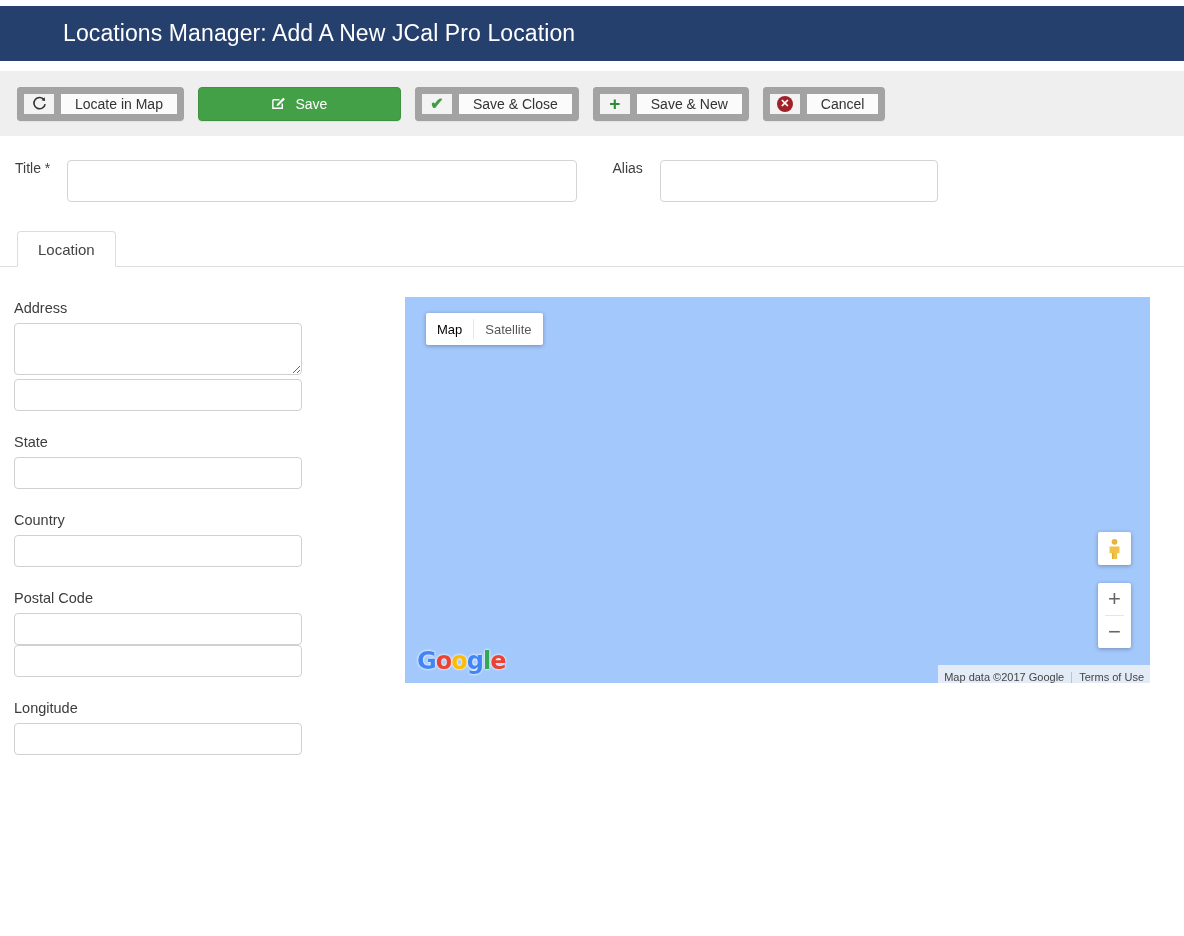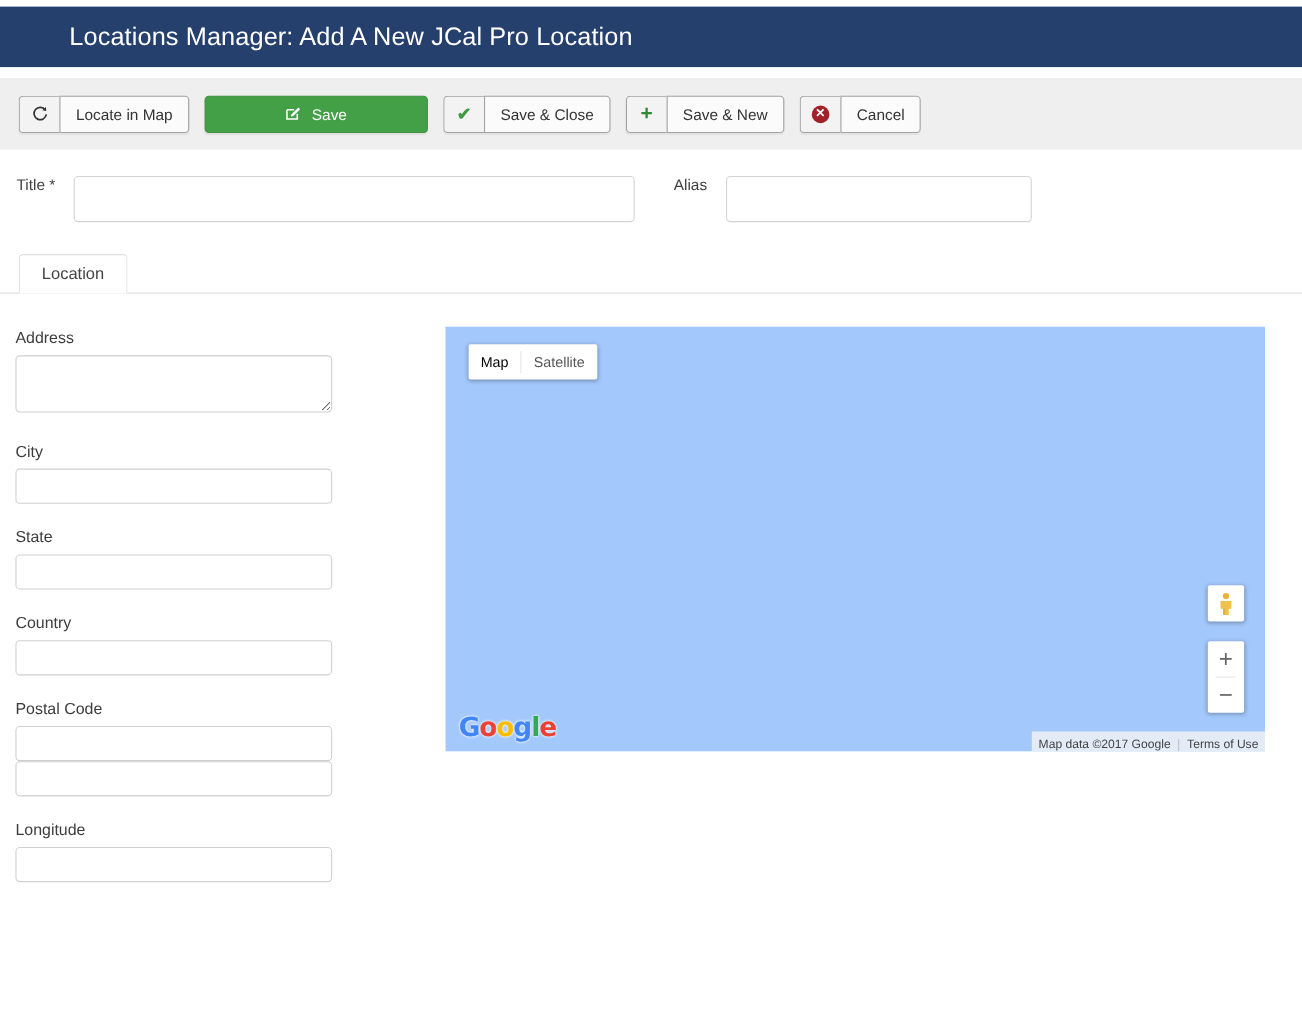--- a/index.html
+++ b/index.html
@@ -44,21 +44,21 @@
     height: 34px;
     margin-right: 14px;
     border-radius: 4px;
     box-shadow: 0 1px 1px rgba(0,0,0,0.05);
   }
   .btn-icon, .btn-label {
     display: flex;
     align-items: center;
     justify-content: center;
     background: #fbfbfb;
-    border: 1px solid #a3a3a3;
+    border: 7px solid #a3a3a3;
     font-size: 14px;
     color: #333333;
   }
   .btn-icon {
     width: 37px;
     border-right: none;
     border-radius: 4px 0 0 4px;
     background: #f3f3f3;
   }
   .btn-label {
@@ -329,21 +329,20 @@
   <div class="tab-active">
     <span>Location</span>
   </div>
 </div>
 
 <div class="form-col">
 
   <div class="f-label first">Address</div>
   <textarea class="f-textarea" style=""></textarea>
 
-  <div class="f-label">City</div>
   <input class="f-input" type="text" value="" style="">
 
   <div class="f-label">State</div>
   <input class="f-input" type="text" value="" style="">
 
   <div class="f-label">Country</div>
   <input class="f-input" type="text" value="" style="">
 
   <div class="f-label">Postal Code</div>
   <input class="f-input" type="text" value="" style="">

